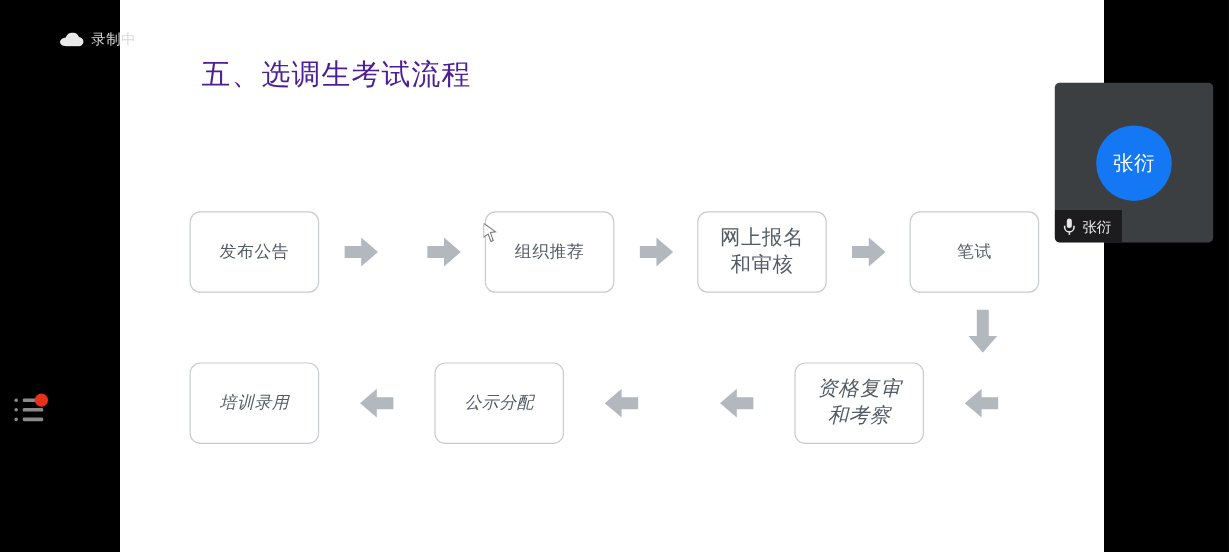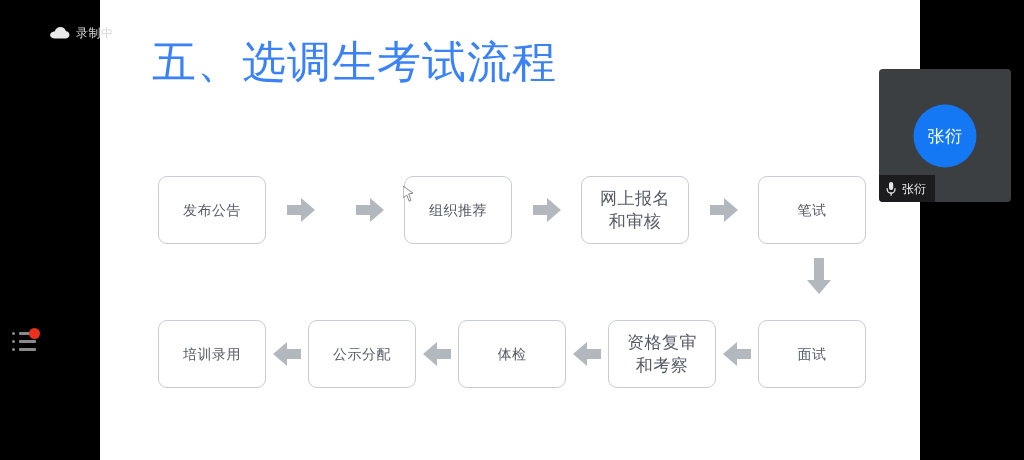--- a/index.html
+++ b/index.html
@@ -86,42 +86,42 @@
   .slide {
     position: absolute;
     left: 100px;
     top: 0;
     width: 820px;
     height: 460px;
     background: #ffffff;
   }
   .slide-title {
     position: absolute;
-    left: 52px;
+    left: 68px;
     top: 40px;
-    font-size: 44px;
+    font-size: 24px;
     line-height: 44px;
-    color: #3b82f6;
+    color: #4c1d95;
     font-family: "DejaVu Sans", "Liberation Sans", sans-serif;
     font-weight: 400;
     letter-spacing: 1px;
     white-space: nowrap;
   }
 
   
   .flow-row {
     position: absolute;
     left: 0;
     width: 820px;
     height: 80px;
     display: flex;
     align-items: center;
   }
   .flow-row.row1 { top: 170px; }
-  .flow-row.row2 { top: 314px; }
+  .flow-row.row2 { top: 296px; font-style: italic; }
 
   .flow-box {
     box-sizing: border-box;
     width: 108px;
     height: 68px;
     border: 1.4px solid #c8ccd2;
     border-radius: 9px;
     background: #ffffff;
     display: flex;
     align-items: center;
@@ -338,23 +338,20 @@
       </div>
 
       <div class="arrow-slot">
         <span class="arrow-left">
           <svg width="28" height="26" viewBox="0 0 28 26" xmlns="http://www.w3.org/2000/svg">
             <path d="M28 8H14V1L0 13l14 12v-7h14z" fill="#b3b8bf"></path>
           </svg>
         </span>
       </div>
 
-      <div class="flow-box">
-        <span>体检</span>
-      </div>
 
       <div class="arrow-slot">
         <span class="arrow-left">
           <svg width="28" height="26" viewBox="0 0 28 26" xmlns="http://www.w3.org/2000/svg">
             <path d="M28 8H14V1L0 13l14 12v-7h14z" fill="#b3b8bf"></path>
           </svg>
         </span>
       </div>
 
       <div class="flow-box two-line">
@@ -365,23 +362,20 @@
       </div>
 
       <div class="arrow-slot">
         <span class="arrow-left">
           <svg width="28" height="26" viewBox="0 0 28 26" xmlns="http://www.w3.org/2000/svg">
             <path d="M28 8H14V1L0 13l14 12v-7h14z" fill="#b3b8bf"></path>
           </svg>
         </span>
       </div>
 
-      <div class="flow-box">
-        <span>面试</span>
-      </div>
 
       <span class="spacer-right"></span>
     </div>
 
     <span class="cursor">
       <svg width="11" height="16" viewBox="0 0 11 16" xmlns="http://www.w3.org/2000/svg">
         <path d="M0 0l10 7.2-4.3.6L8 14.4l-1.9.8-2.3-6.1L0 11.7z" fill="#ffffff" stroke="#7a7a7a" stroke-width="0.9"></path>
       </svg>
     </span>
 

